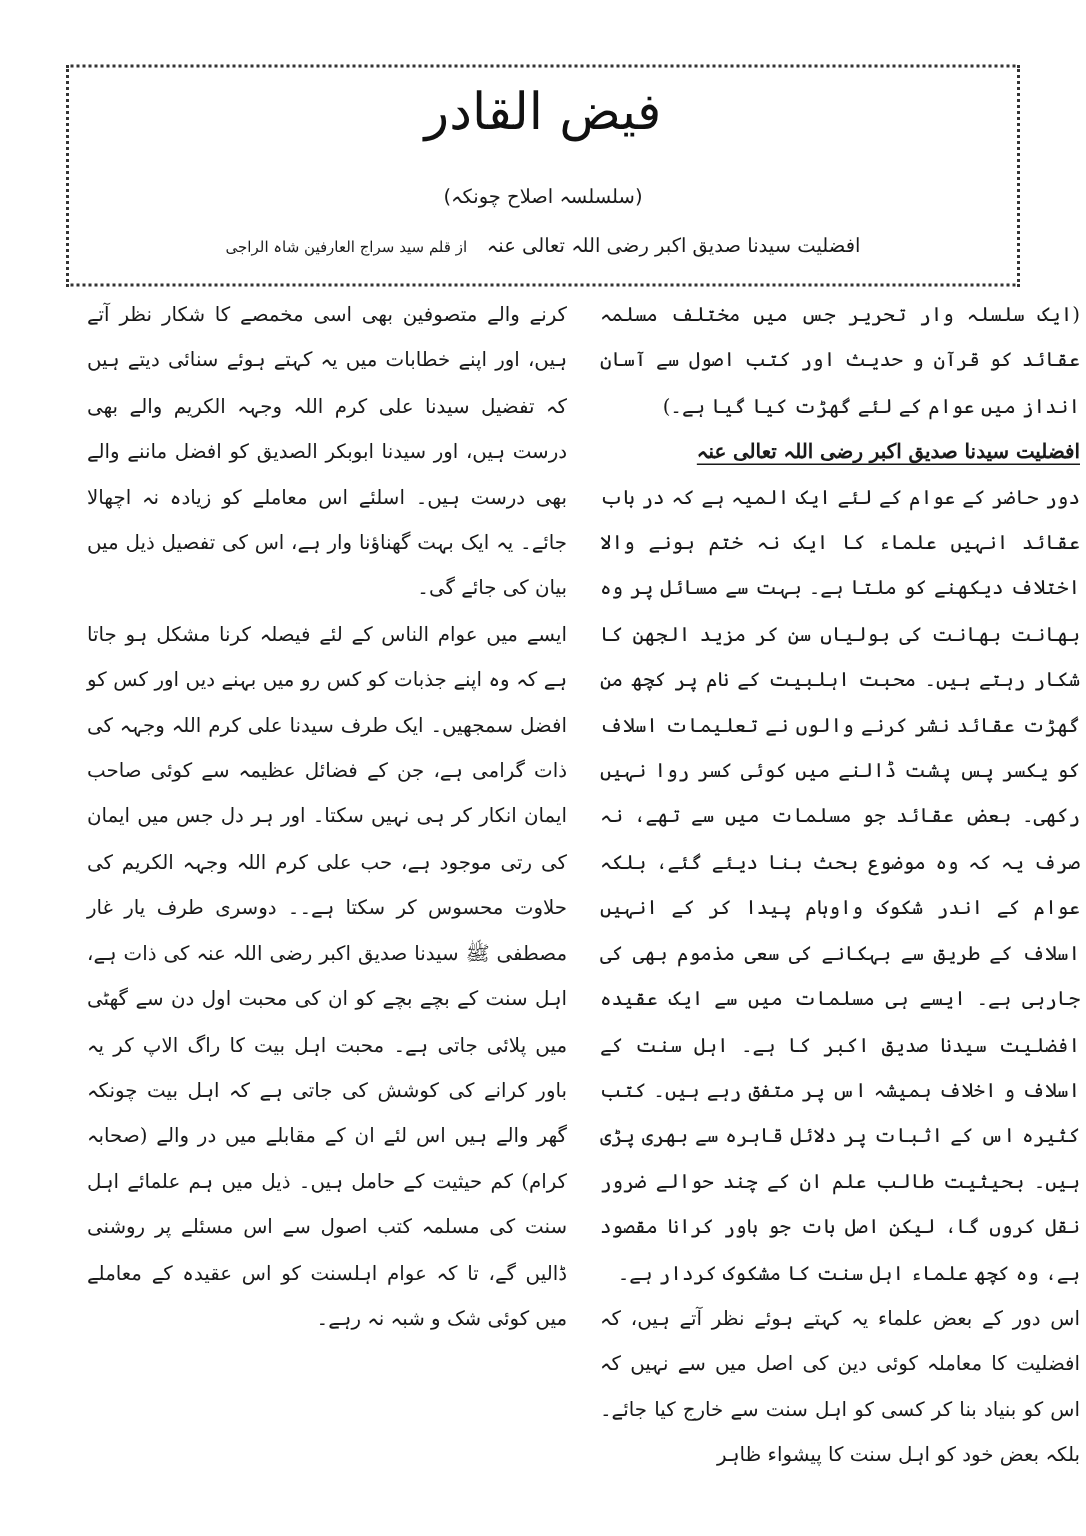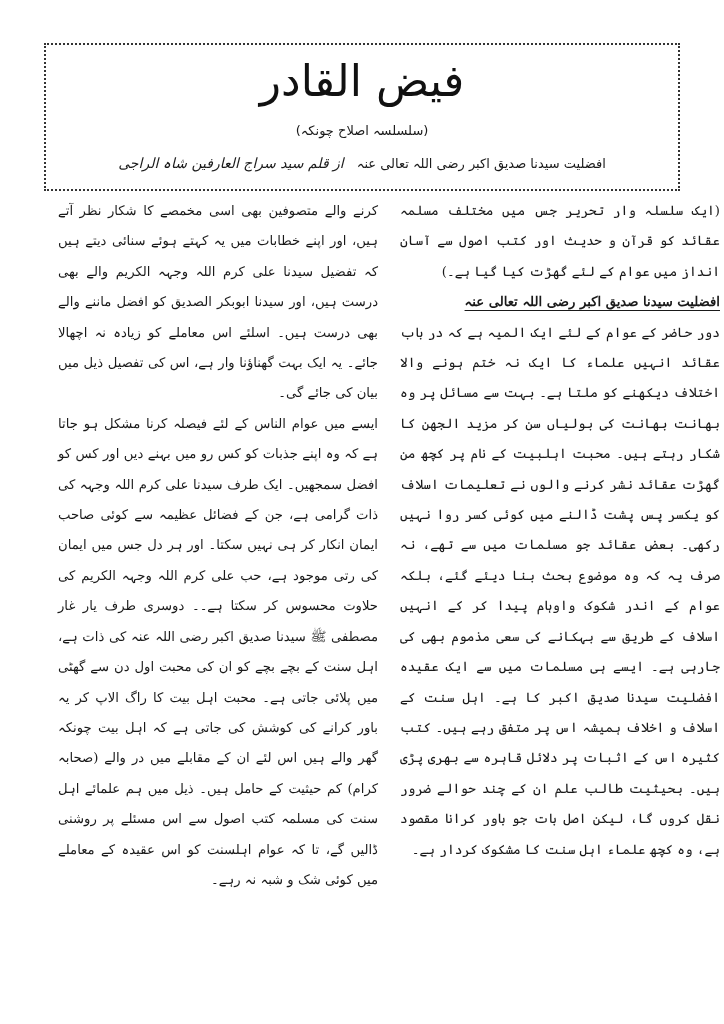--- a/index.html
+++ b/index.html
@@ -4,31 +4,31 @@
 <style>
   html, body { margin: 0; padding: 0; background: #ffffff; }
   body { width: 724px; height: 1024px; position: relative; overflow: hidden; color: #1a1a1a;
          font-family: "DejaVu Sans", sans-serif; }
   .title-box {
     position: absolute; left: 44px; top: 43px; width: 636px; height: 148px;
     border: 2px dotted #333; box-sizing: border-box;
   }
   .main-title {
     position: absolute; left: 0; right: 0; top: 10px; text-align: center;
-    font-family: "DejaVu Sans", sans-serif; font-size: 44px; direction: rtl; color: #111;
+    font-family: "DejaVu Sans", sans-serif; font-size: 34px; direction: rtl; color: #111;
   }
   .series-title {
     position: absolute; left: 0; right: 0; top: 78px; text-align: center;
     font-size: 13px; direction: rtl;
   }
   .subtitle-row {
     position: absolute; left: 0; right: 0; top: 108px; text-align: center; direction: rtl;
   }
   .subtitle { font-size: 13px; }
-  .byline { font-size: 14px; margin-right: 8px; font-style: italic; }
+  .byline { font-size: 10px; margin-right: 8px; }
   .column {
     position: absolute; top: 196px; width: 320px; direction: rtl; text-align: justify;
     font-family: "DejaVu Serif", serif; font-size: 13.2px; line-height: 30.4px; margin-left: 28px;
   }
   .col-right { left: 372px; }
   .col-left { left: 30px; }
   .column p { margin: 0; text-align-last: right; }
   .section-heading {
     font-weight: bold; text-decoration: underline; text-underline-offset: 4px;
     margin: 0; text-align: right;
@@ -43,18 +43,19 @@
   <div class="subtitle-row">
     <span class="subtitle">افضلیت سیدنا صدیق اکبر رضی اللہ تعالی عنہ</span>
     <span class="byline">از قلم سید سراج العارفین شاہ الراجی</span>
   </div>
 </div>
 
 <div class="column col-right">
   <p>(ایک سلسلہ وار تحریر جس میں مختلف مسلمہ عقائد کو قرآن و حدیث اور کتب اصول سے آسان انداز میں عوام کے لئے گھڑت کیا گیا ہے۔)</p>
   <p class="section-heading">افضلیت سیدنا صدیق اکبر رضی اللہ تعالی عنہ</p>
   <p>دور حاضر کے عوام کے لئے ایک المیہ ہے کہ در باب عقائد انہیں علماء کا ایک نہ ختم ہونے والا اختلاف دیکھنے کو ملتا ہے۔ بہت سے مسائل پر وہ بھانت بھانت کی بولیاں سن کر مزید الجھن کا شکار رہتے ہیں۔ محبت اہلبیت کے نام پر کچھ من گھڑت عقائد نشر کرنے والوں نے تعلیمات اسلاف کو یکسر پس پشت ڈالنے میں کوئی کسر روا نہیں رکھی۔ بعض عقائد جو مسلمات میں سے تھے، نہ صرف یہ کہ وہ موضوع بحث بنا دیئے گئے، بلکہ عوام کے اندر شکوک واوہام پیدا کر کے انہیں اسلاف کے طریق سے بہکانے کی سعی مذموم بھی کی جارہی ہے۔ ایسے ہی مسلمات میں سے ایک عقیدہ افضلیت سیدنا صدیق اکبر کا ہے۔ اہل سنت کے اسلاف و اخلاف ہمیشہ اس پر متفق رہے ہیں۔ کتب کثیرہ اس کے اثبات پر دلائل قاہرہ سے بھری پڑی ہیں۔ بحیثیت طالب علم ان کے چند حوالے ضرور نقل کروں گا، لیکن اصل بات جو باور کرانا مقصود ہے، وہ کچھ علماء اہل سنت کا مشکوک کردار ہے۔</p>
+  <p>اس دور کے بعض علماء یہ کہتے ہوئے نظر آتے ہیں، کہ افضلیت کا معاملہ کوئی دین کی اصل میں سے نہیں کہ اس کو بنیاد بنا کر کسی کو اہل سنت سے خارج کیا جائے۔ بلکہ بعض خود کو اہل سنت کا پیشواء ظاہر</p>
 </div>
 
 <div class="column col-left">
   <p>کرنے والے متصوفین بھی اسی مخمصے کا شکار نظر آتے ہیں، اور اپنے خطابات میں یہ کہتے ہوئے سنائی دیتے ہیں کہ تفضیل سیدنا علی کرم اللہ وجہہ الکریم والے بھی درست ہیں، اور سیدنا ابوبکر الصدیق کو افضل ماننے والے بھی درست ہیں۔ اسلئے اس معاملے کو زیادہ نہ اچھالا جائے۔ یہ ایک بہت گھناؤنا وار ہے، اس کی تفصیل ذیل میں بیان کی جائے گی۔</p>
   <p>ایسے میں عوام الناس کے لئے فیصلہ کرنا مشکل ہو جاتا ہے کہ وہ اپنے جذبات کو کس رو میں بہنے دیں اور کس کو افضل سمجھیں۔ ایک طرف سیدنا علی کرم اللہ وجہہ کی ذات گرامی ہے، جن کے فضائل عظیمہ سے کوئی صاحب ایمان انکار کر ہی نہیں سکتا۔ اور ہر دل جس میں ایمان کی رتی موجود ہے، حب علی کرم اللہ وجہہ الکریم کی حلاوت محسوس کر سکتا ہے۔۔ دوسری طرف یار غار مصطفی ﷺ سیدنا صدیق اکبر رضی اللہ عنہ کی ذات ہے، اہل سنت کے بچے بچے کو ان کی محبت اول دن سے گھٹی میں پلائی جاتی ہے۔ محبت اہل بیت کا راگ الاپ کر یہ باور کرانے کی کوشش کی جاتی ہے کہ اہل بیت چونکہ گھر والے ہیں اس لئے ان کے مقابلے میں در والے (صحابہ کرام) کم حیثیت کے حامل ہیں۔ ذیل میں ہم علمائے اہل سنت کی مسلمہ کتب اصول سے اس مسئلے پر روشنی ڈالیں گے، تا کہ عوام اہلسنت کو اس عقیدہ کے معاملے میں کوئی شک و شبہ نہ رہے۔</p>
 </div>
 
 </body></html>

